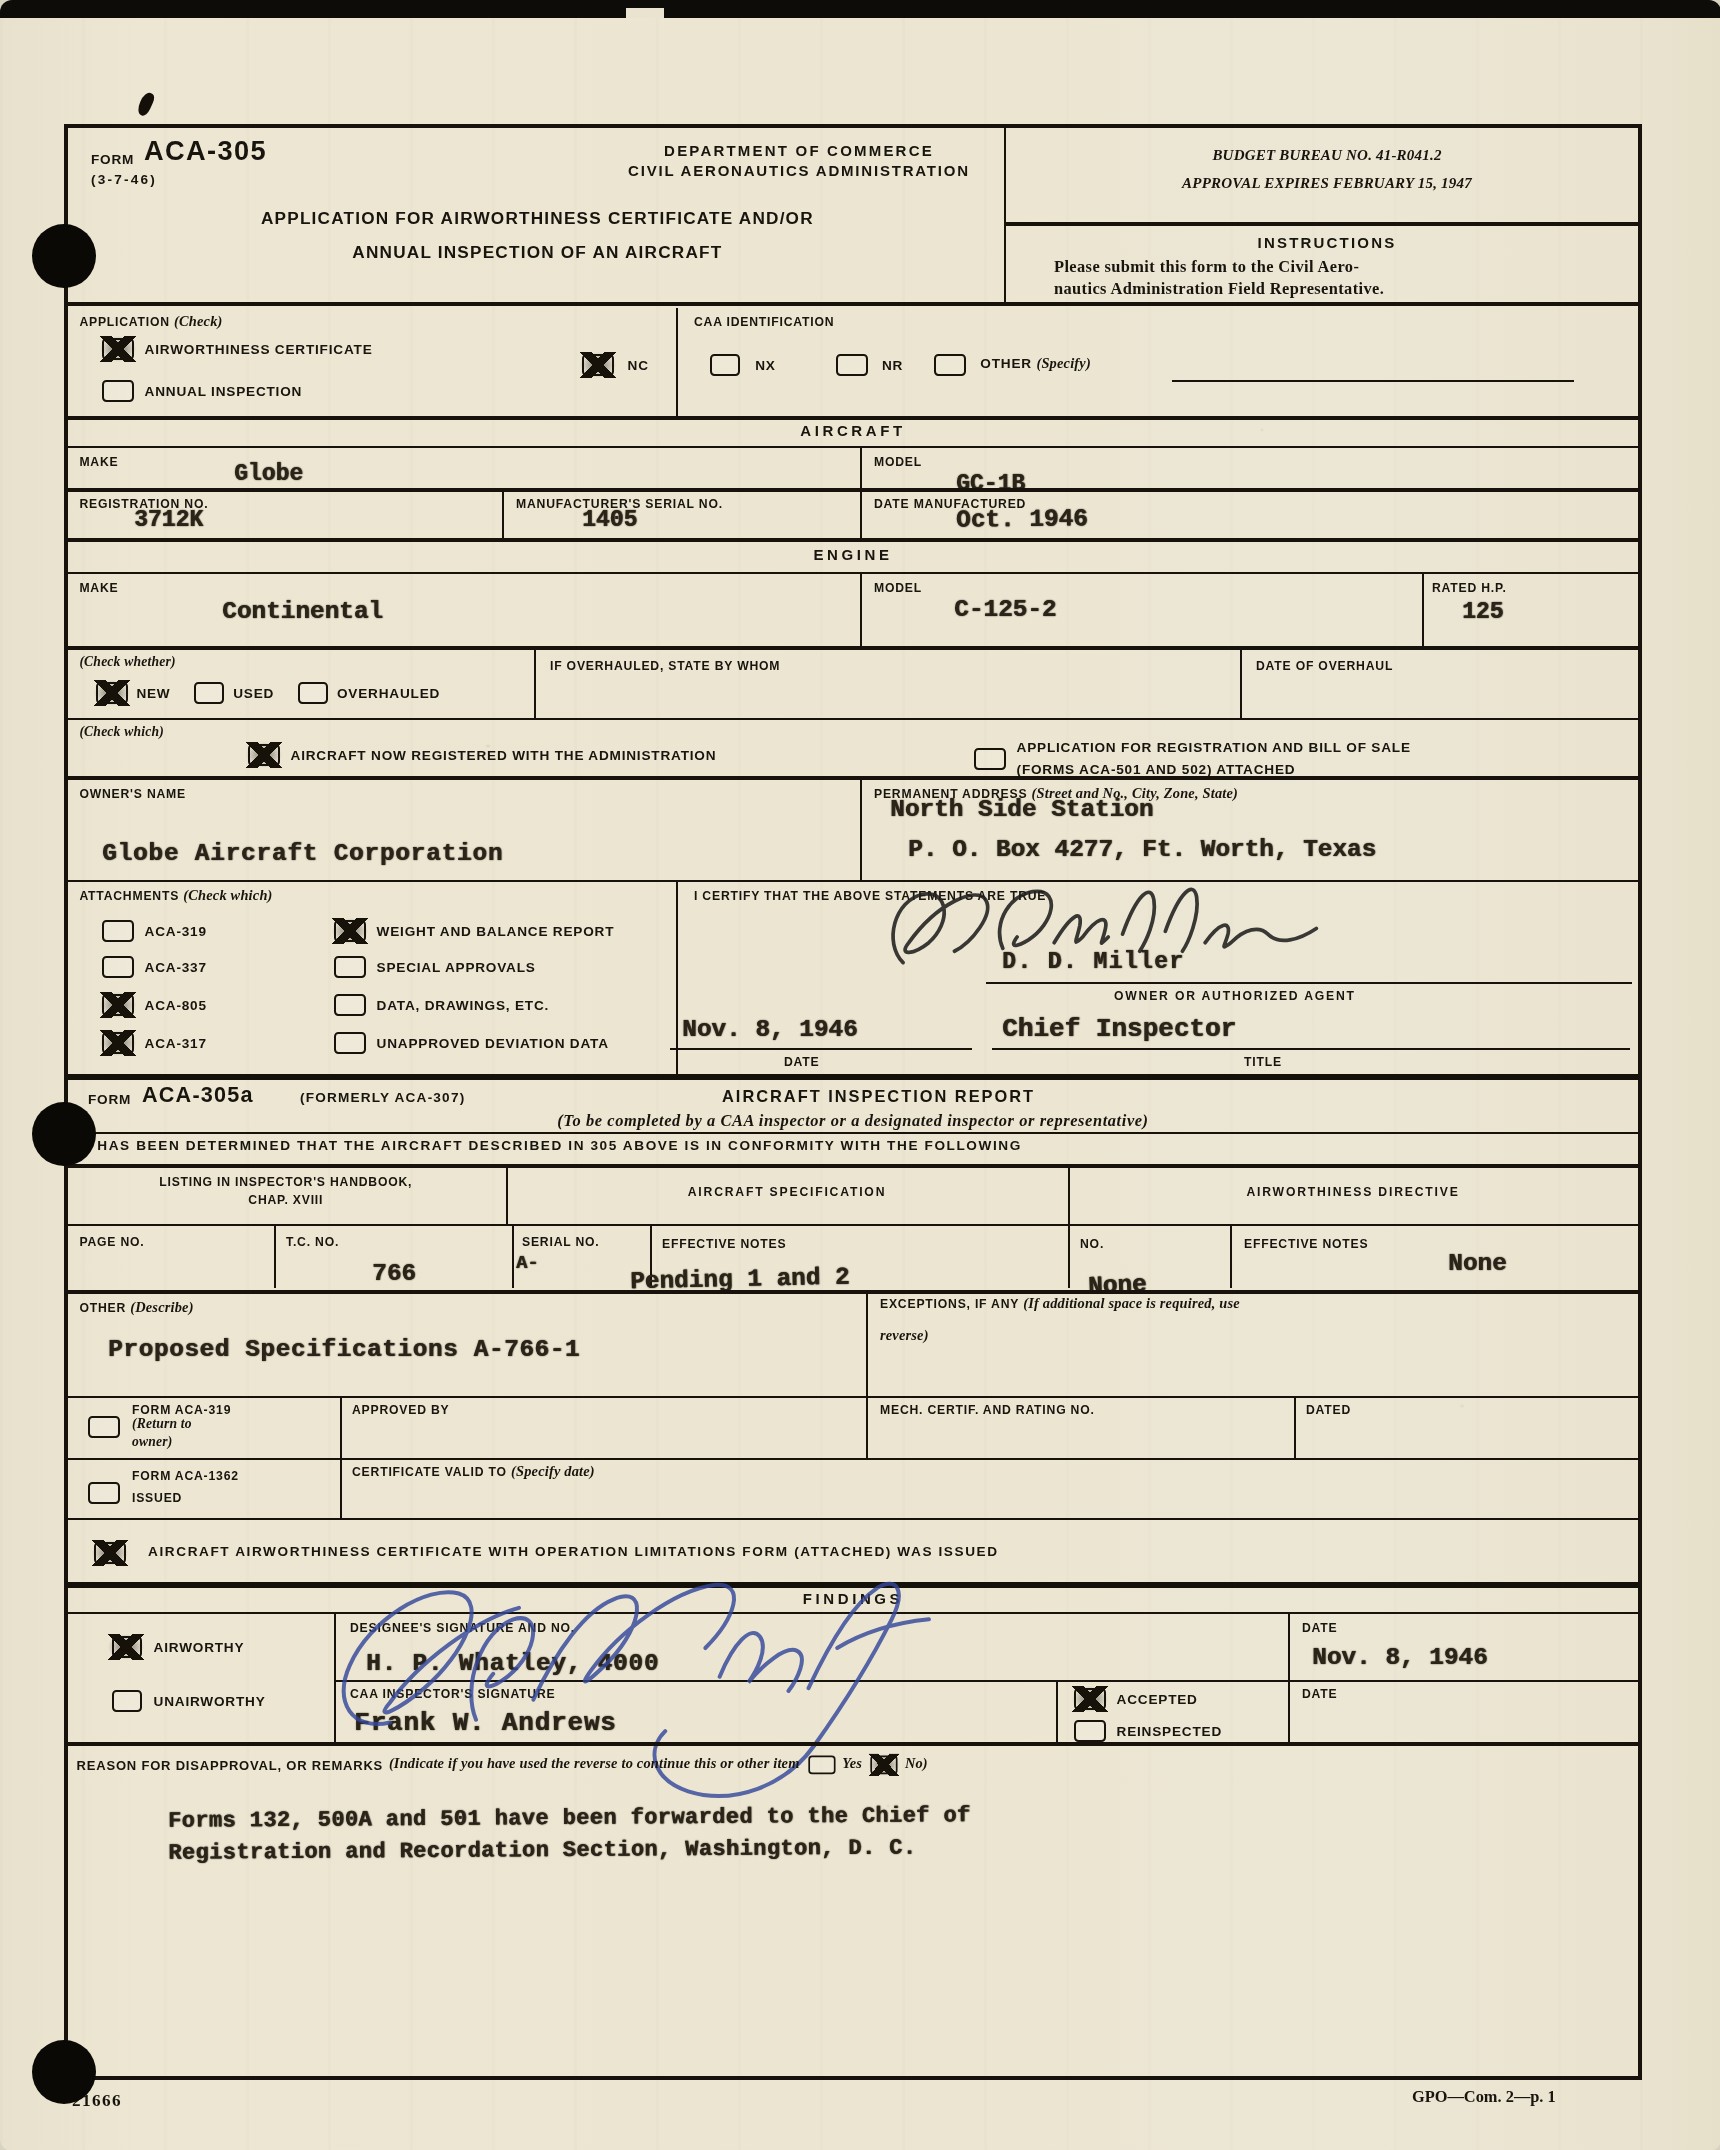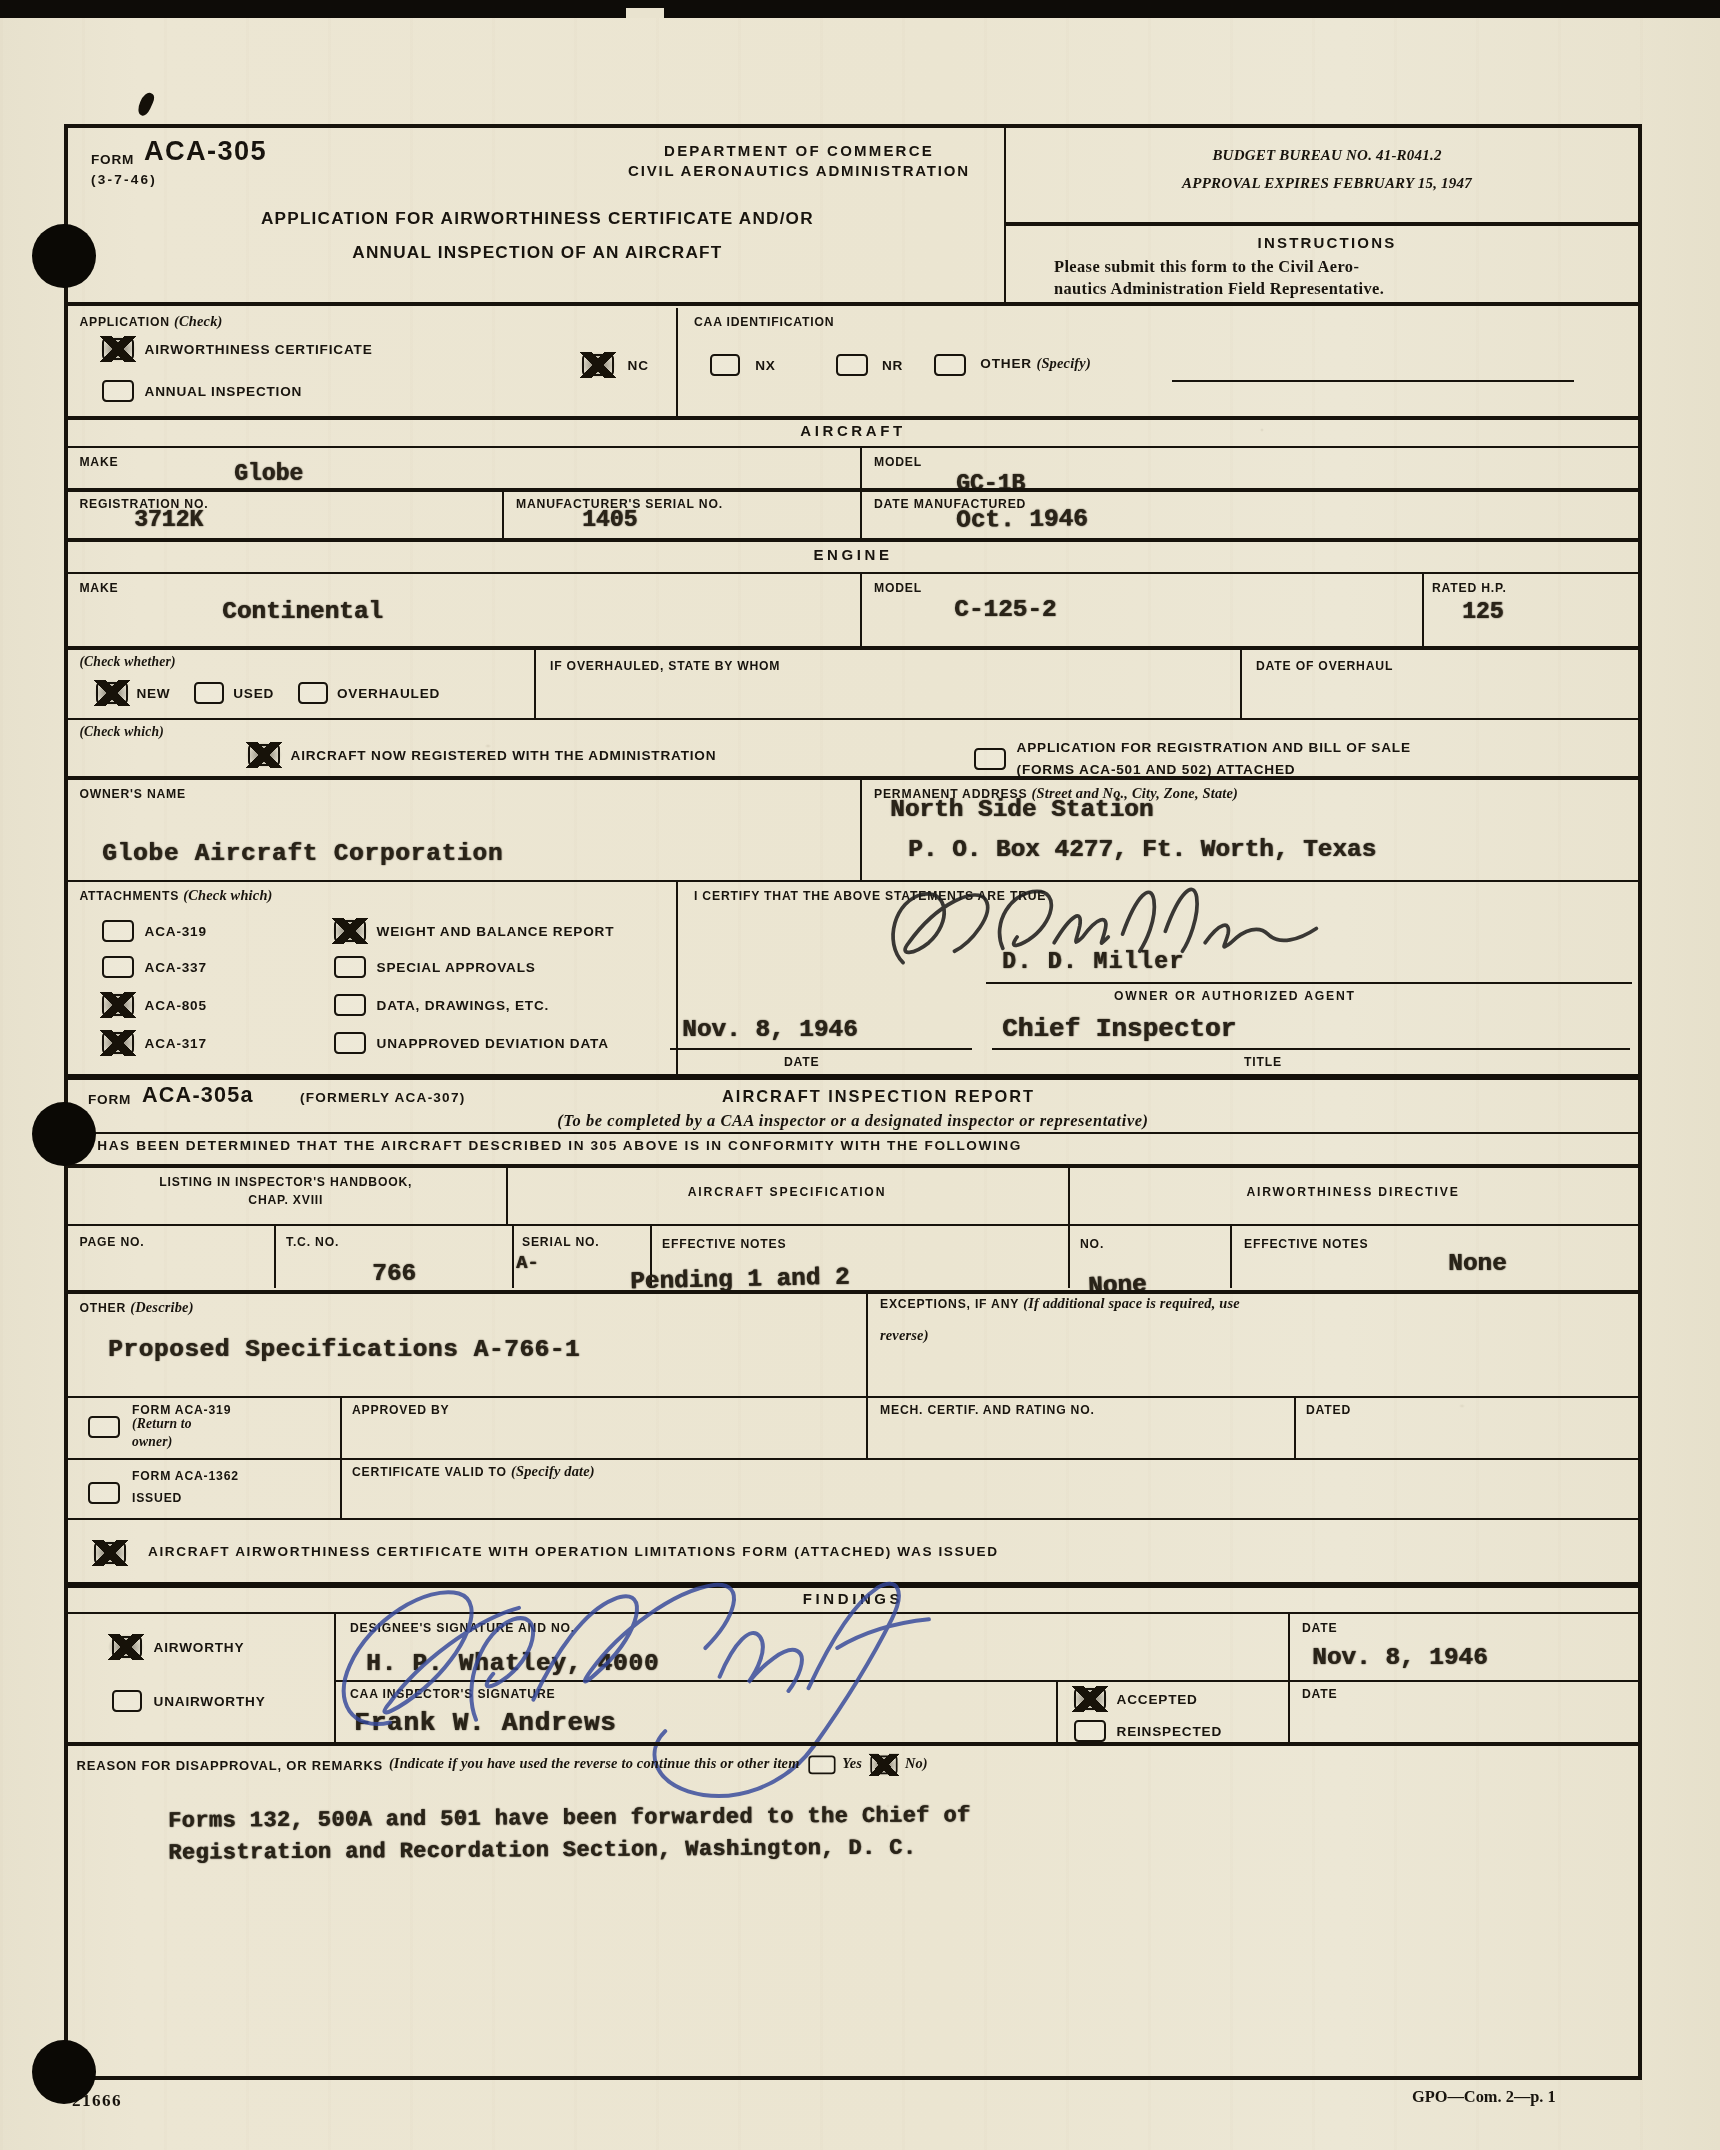--- a/index.html
+++ b/index.html
@@ -1,16 +1,16 @@
 <!DOCTYPE html>
 <html style="font-size:11.5px"><head>
 <meta charset="utf-8">
 <style>
   html,body { margin:0; padding:0; background:#d8d2c0; }
-  .viewport { position:relative; width:1721px; height:2151px; overflow:hidden; }
+  .viewport { position:relative; width:1721px; height:2151px; overflow:hidden;border-radius:12px; }
   .scale { position:absolute; left:0; top:0; width:860px; height:1075px;
            transform:scale(2); transform-origin:0 0; }
   .page { position:absolute; inset:0; background:
       linear-gradient(90deg, #e7e1cd 0%, #ece6d3 8%, #ebe5d1 55%, #ece7d5 78%, #e9e3cf 95%, #e6e0cb 100%);
       font-family:"Liberation Sans", sans-serif; color:#18140e; }
   .page::before { content:""; position:absolute; inset:0; pointer-events:none; opacity:.5; background:
       repeating-linear-gradient(90deg, rgba(120,95,60,.035) 0 1.4px, transparent 1.4px 41px),
       radial-gradient(2.2px 1.4px at 244px 373px, rgba(90,70,40,.25), transparent 70%),
       radial-gradient(1.4px 1.4px at 631px 215px, rgba(90,70,40,.22), transparent 70%),
       radial-gradient(2.2px 1.4px at 731px 703px, rgba(90,70,40,.18), transparent 70%),

